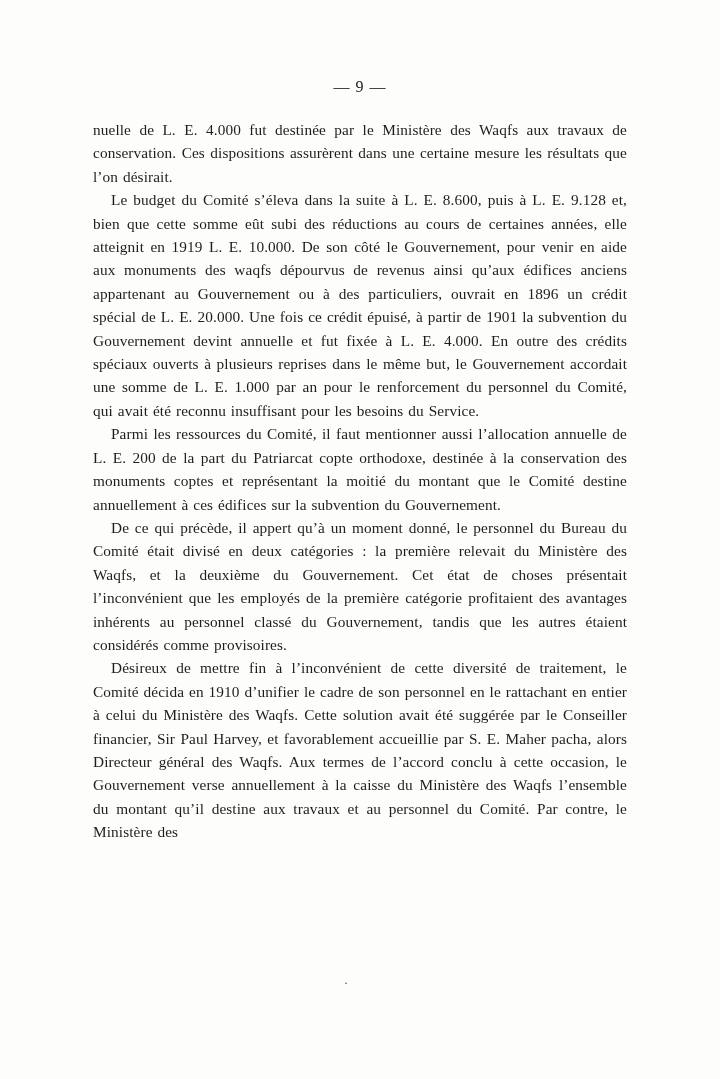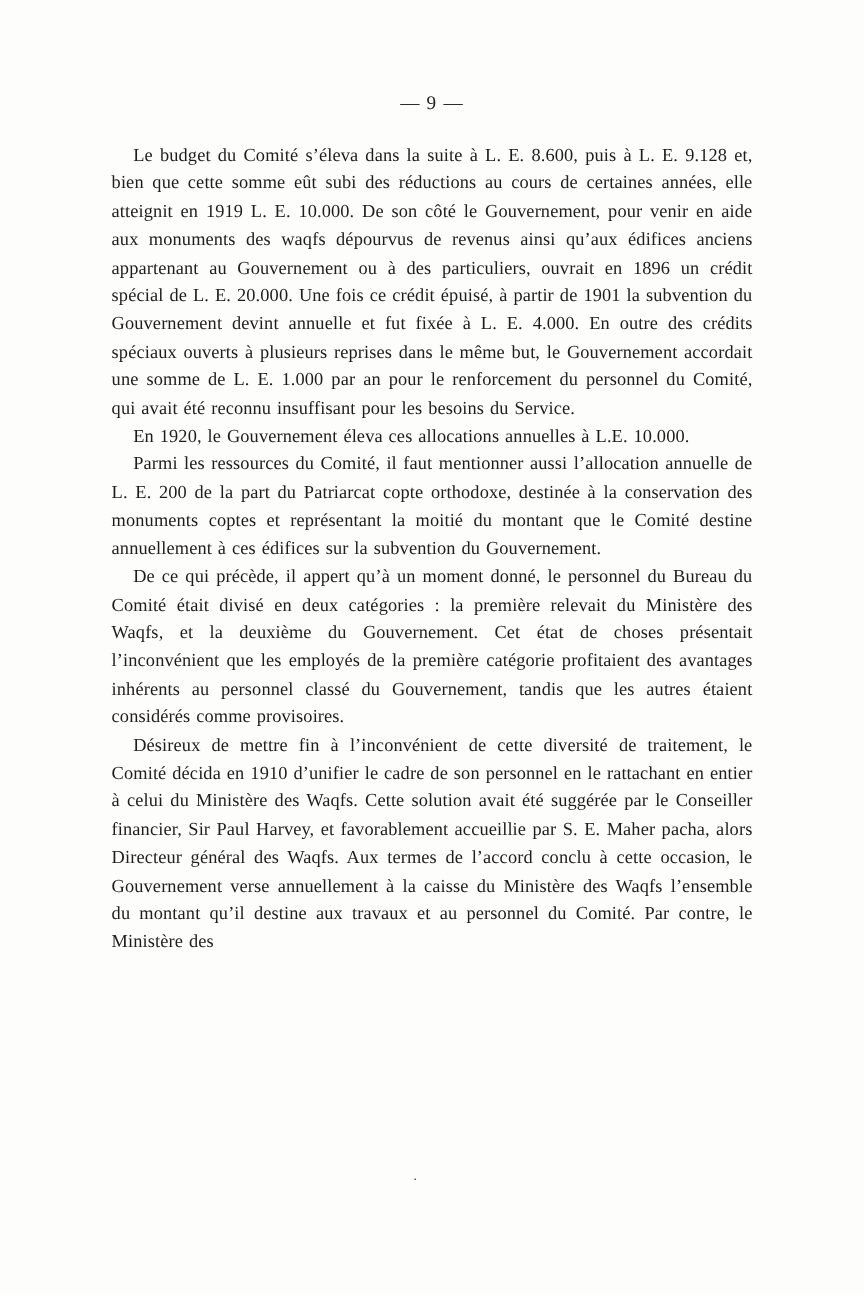--- a/index.html
+++ b/index.html
@@ -51,21 +51,21 @@
     color: #3a3835;
   }
 </style>
 </head>
 <body>
 
 <div class="page">
   <div class="page-number">— 9 —</div>
 
   <div class="text-block">
+    <p class="para no-indent">nuelle de L. E. 4.000 fut destinée par le Ministère des Waqfs aux travaux de conservation. Ces dispositions assurèrent dans une certaine mesure les résultats que l’on désirait.</p>
     <p class="para">Le budget du Comité s’éleva dans la suite à L. E. 8.600, puis à L. E. 9.128 et, bien que cette somme eût subi des réductions au cours de certaines années, elle atteignit en 1919 L. E. 10.000. De son côté le Gouvernement, pour venir en aide aux monuments des waqfs dépourvus de revenus ainsi qu’aux édifices anciens appartenant au Gouvernement ou à des particuliers, ouvrait en 1896 un crédit spécial de L. E. 20.000. Une fois ce crédit épuisé, à partir de 1901 la subvention du Gouvernement devint annuelle et fut fixée à L. E. 4.000. En outre des crédits spéciaux ouverts à plusieurs reprises dans le même but, le Gouvernement accordait une somme de L. E. 1.000 par an pour le renforcement du personnel du Comité, qui avait été reconnu insuffisant pour les besoins du Service.</p>
-    <p class="para">En 1920, le Gouvernement éleva ces allocations annuelles à L.E. 10.000.</p>
     <p class="para">Parmi les ressources du Comité, il faut mentionner aussi l’allocation annuelle de L. E. 200 de la part du Patriarcat copte orthodoxe, destinée à la conservation des monuments coptes et représentant la moitié du montant que le Comité destine annuellement à ces édifices sur la subvention du Gouvernement.</p>
     <p class="para">De ce qui précède, il appert qu’à un moment donné, le personnel du Bureau du Comité était divisé en deux catégories : la première relevait du Ministère des Waqfs, et la deuxième du Gouvernement. Cet état de choses présentait l’inconvénient que les employés de la première catégorie profitaient des avantages inhérents au personnel classé du Gouvernement, tandis que les autres étaient considérés comme provisoires.</p>
     <p class="para">Désireux de mettre fin à l’inconvénient de cette diversité de traitement, le Comité décida en 1910 d’unifier le cadre de son personnel en le rattachant en entier à celui du Ministère des Waqfs. Cette solution avait été suggérée par le Conseiller financier, Sir Paul Harvey, et favorablement accueillie par S. E. Maher pacha, alors Directeur général des Waqfs. Aux termes de l’accord conclu à cette occasion, le Gouvernement verse annuellement à la caisse du Ministère des Waqfs l’ensemble du montant qu’il destine aux travaux et au personnel du Comité. Par contre, le Ministère des</p>
   </div>
 
   <div class="footer-mark">·</div>
 </div>
 
 </body></html>

